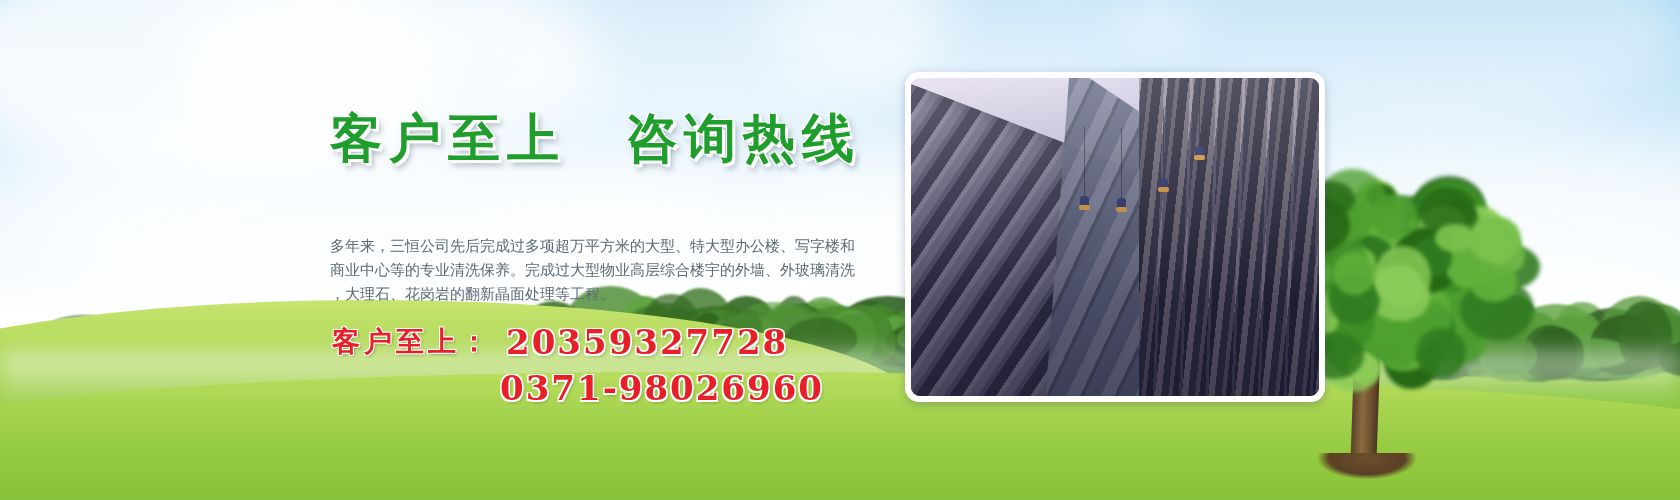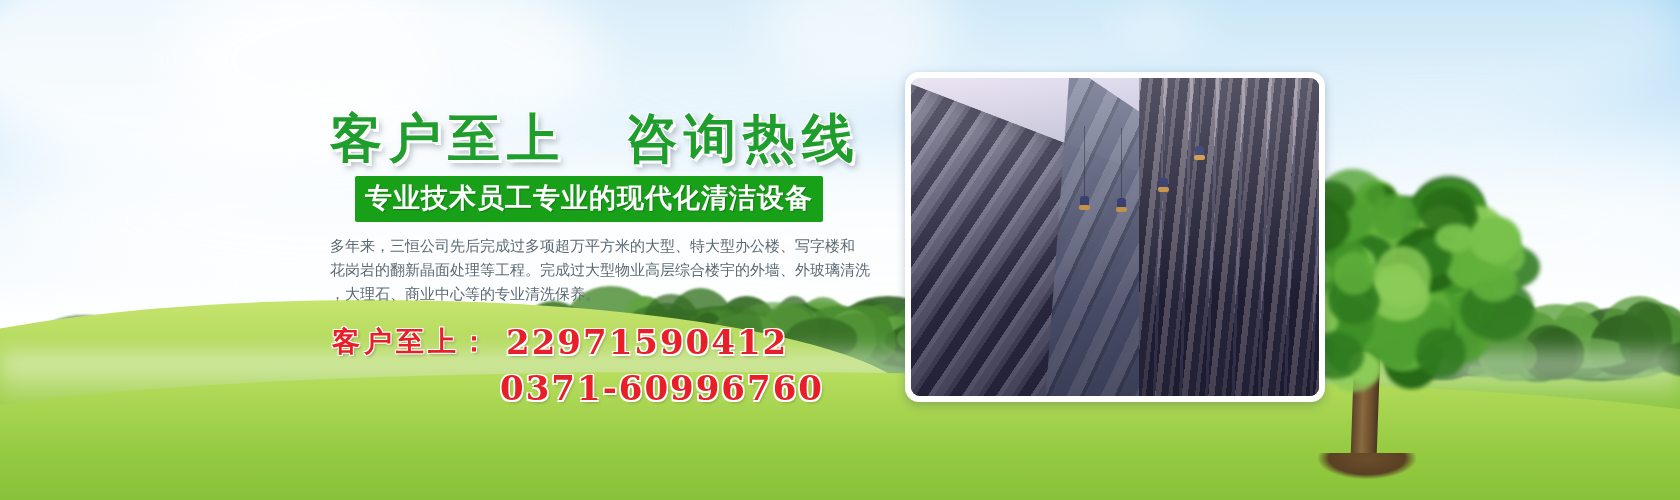--- a/index.html
+++ b/index.html
@@ -610,29 +610,26 @@
         <div class="body"></div>
         <div class="kit"></div>
       </div>
 
       <div class="photo-shade"></div>
     </div>
   </div>
 
   <div class="headline">客户至上　咨询热线</div>
 
-  <div class="subbar">
-    <span>专业技术员工专业的现代化清洁设备</span>
-  </div>
 
   <div class="desc">
     <p>多年来，三恒公司先后完成过多项超万平方米的大型、特大型办公楼、写字楼和</p>
-    <p>花岗岩的翻新晶面处理等工程。完成过大型物业高层综合楼宇的外墙、外玻璃清洗</p>
-    <p>，大理石、商业中心等的专业清洗保养。</p>
+    <p>商业中心等的专业清洗保养。完成过大型物业高层综合楼宇的外墙、外玻璃清洗</p>
+    <p>，大理石、花岗岩的翻新晶面处理等工程。</p>
   </div>
 
   <div class="hotline">
-    <span class="hot-label">客户至上：</span><span class="hot-num">22971590412</span>
+    <span class="hot-label">客户至上：</span><span class="hot-num">20359327728</span>
   </div>
 
-  <div class="hotline2">0371-60996760</div>
+  <div class="hotline2">0371-98026960</div>
 
 </div>
 
 </body></html>

